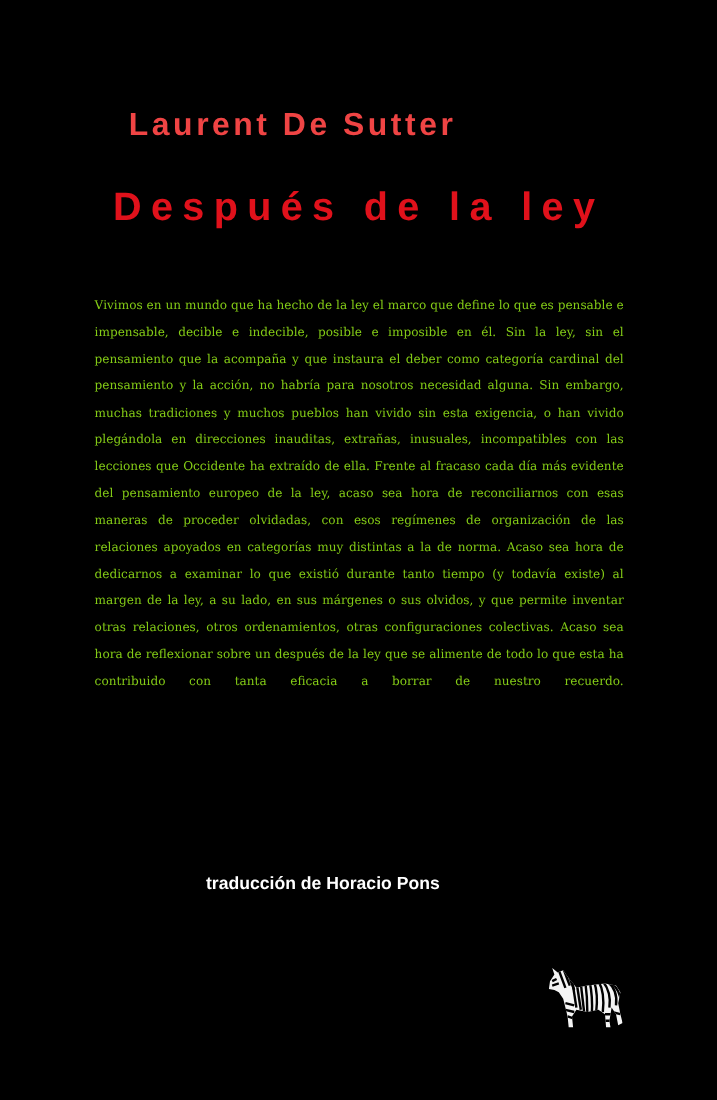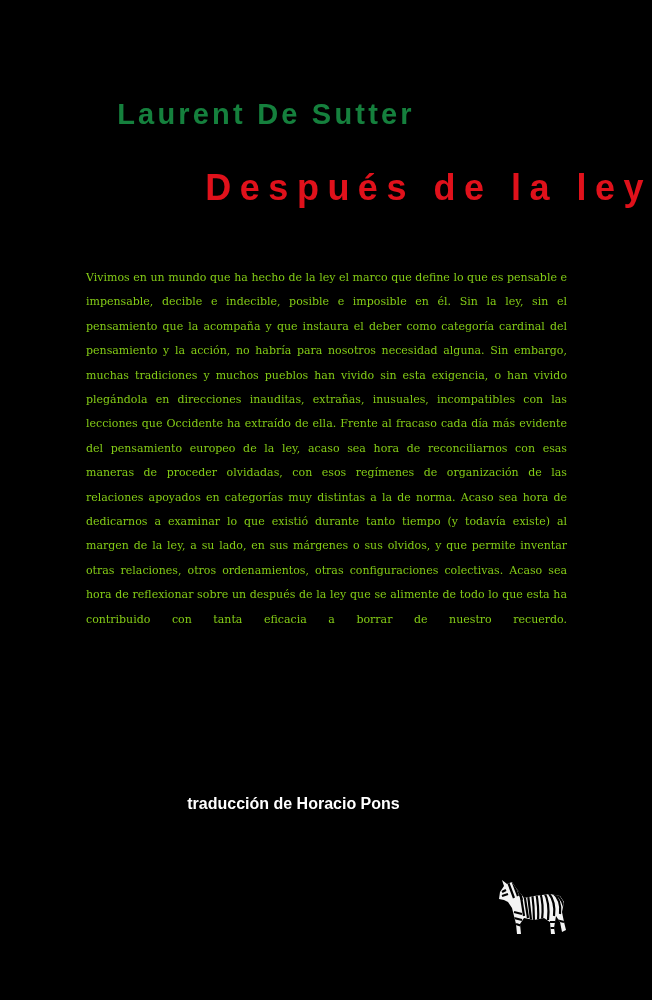--- a/index.html
+++ b/index.html
@@ -9,26 +9,26 @@
     position: relative;
     overflow: hidden;
   }
   .author {
     position: absolute; left: 0; top: 96px; width: 532px;
     text-align: center;
     font-family: "Liberation Sans", sans-serif;
     font-weight: bold;
     font-size: 29px;
     letter-spacing: 3.2px;
-    color: #15803d;
+    color: #ef4444;
     line-height: 36px;
   }
   .title {
     position: absolute; left: 0; top: 166px; width: 652px;
-    text-align: right;
+    text-align: center;
     font-family: "Liberation Sans", sans-serif;
     font-weight: bold;
     font-size: 36px;
     letter-spacing: 8.5px;
     color: #e0111b;
     line-height: 44px;
   }
   .blurb {
     position: absolute; left: 86px; top: 266px; width: 481px;
     font-family: "DejaVu Serif", serif;

